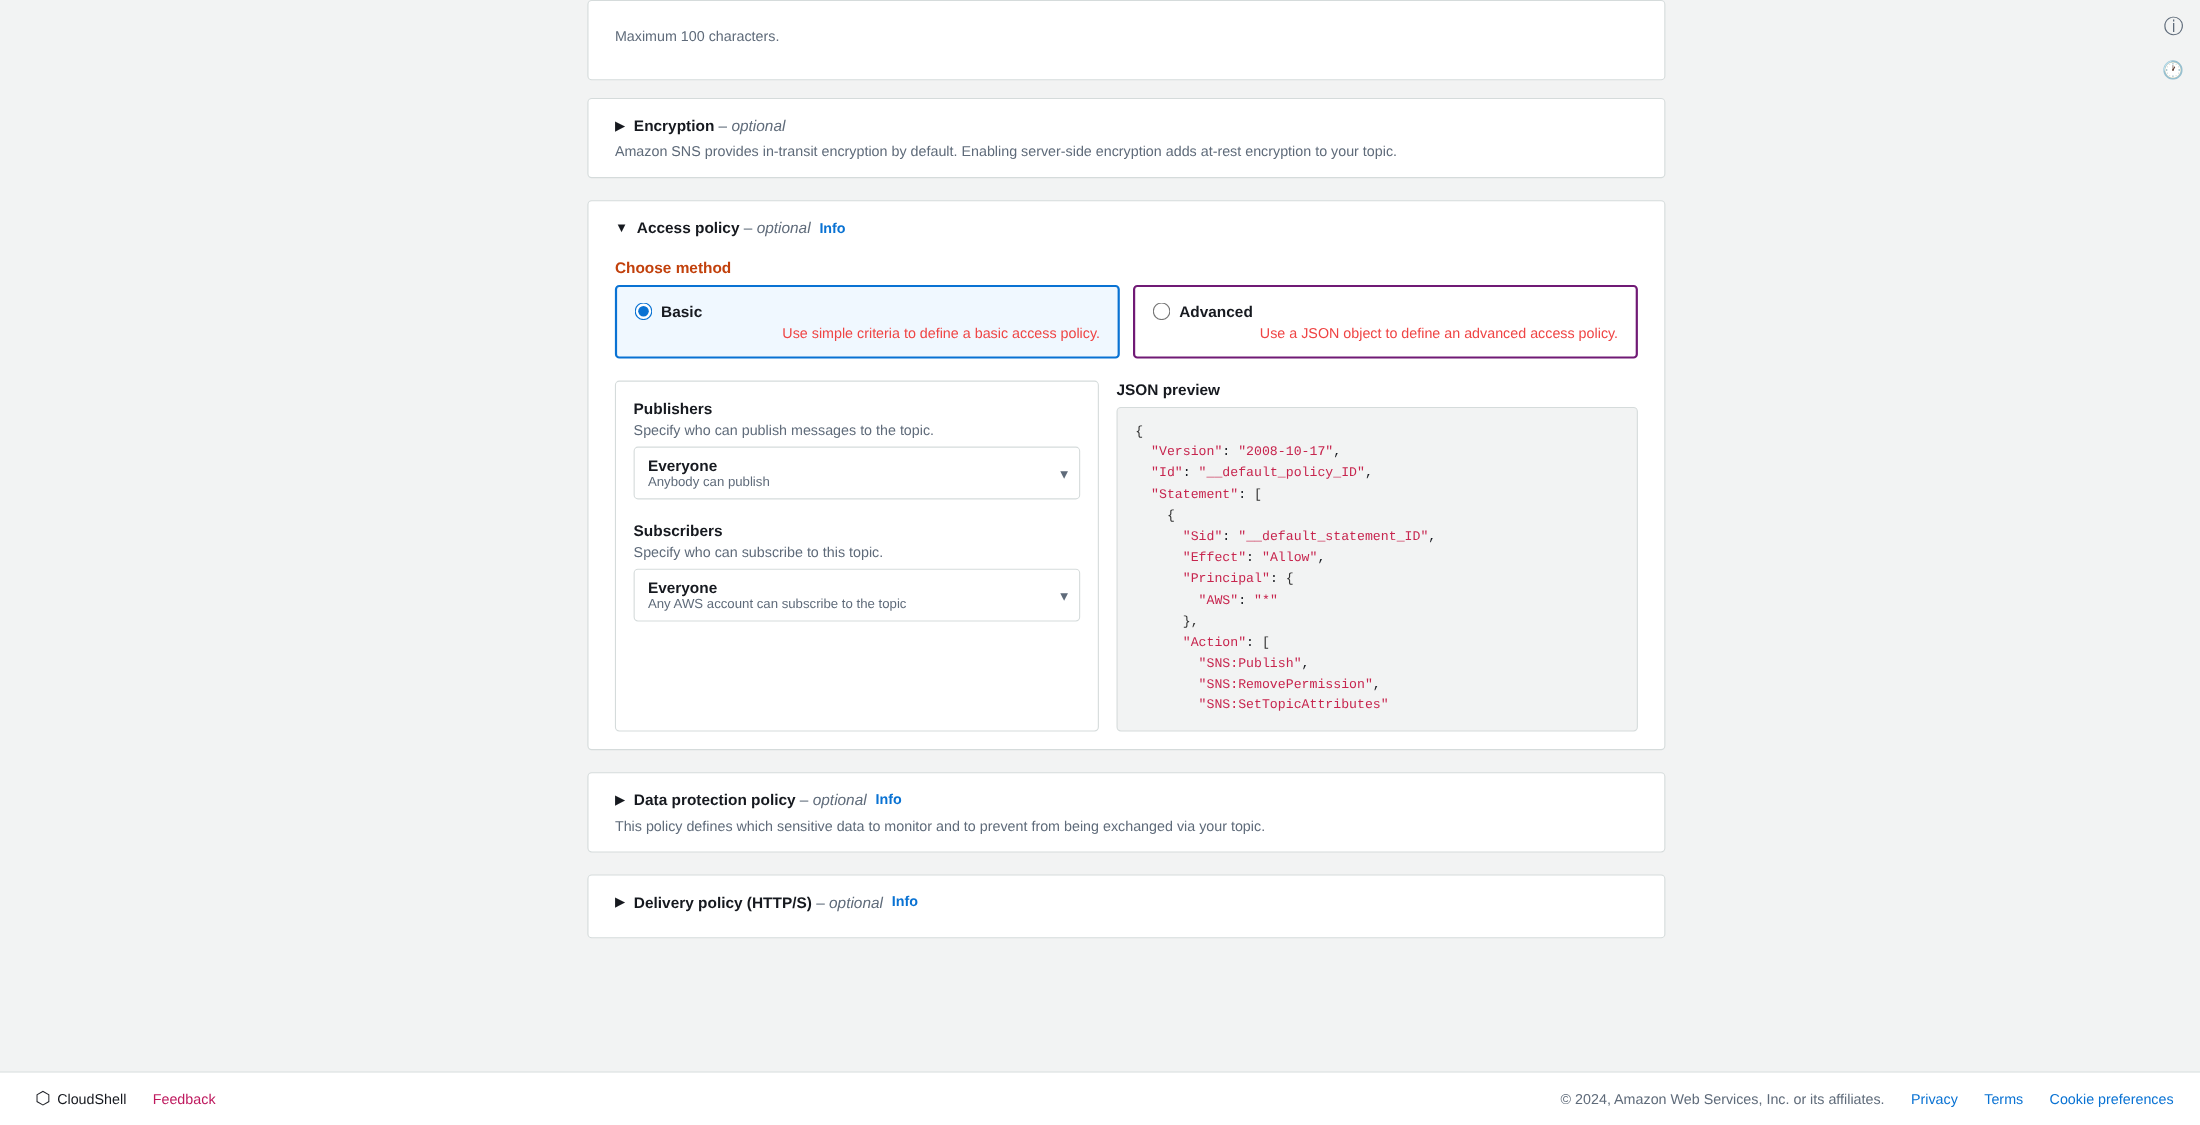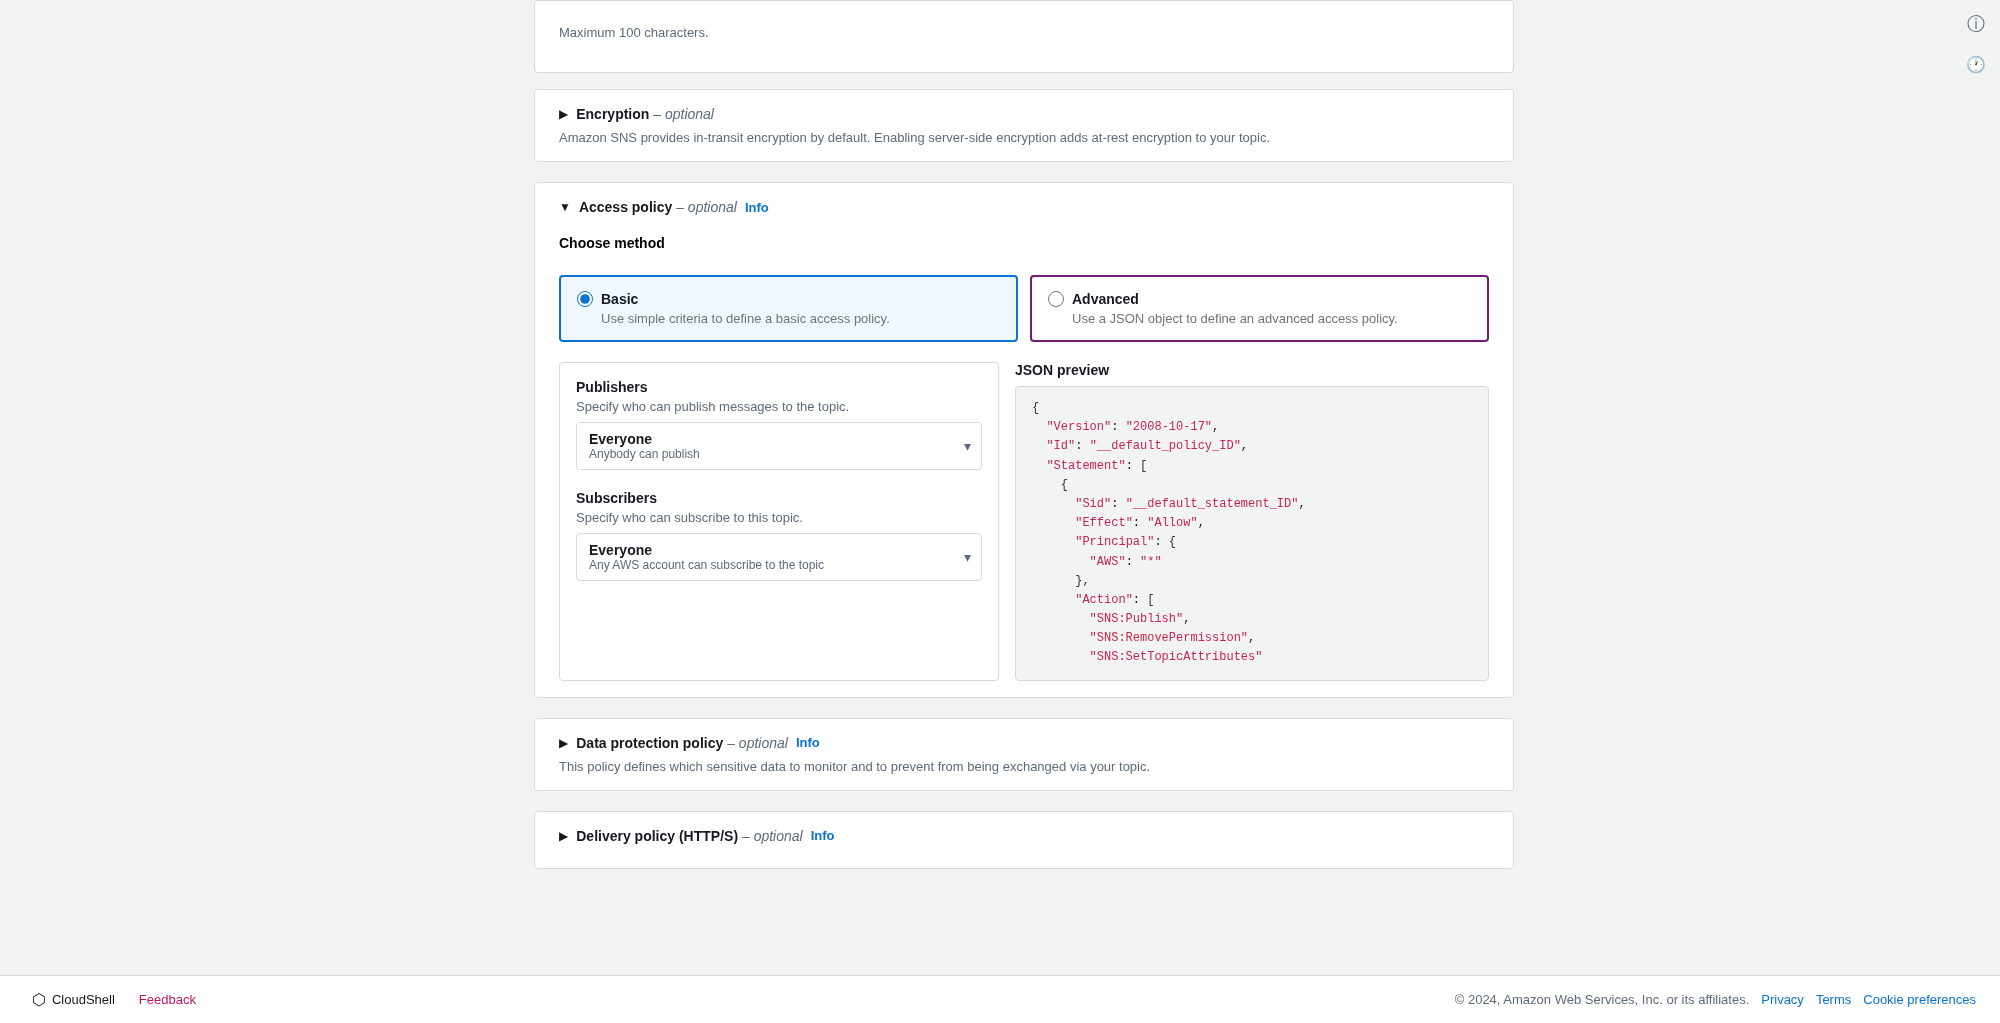--- a/index.html
+++ b/index.html
@@ -54,22 +54,22 @@
       color: #0972d3;
       font-size: 13px;
       cursor: pointer;
       text-decoration: none;
       font-weight: 700;
     }
 
     .choose-method-label {
       font-size: 14px;
       font-weight: 700;
-      margin-bottom: 24px;
-      color: #000000;
+      margin-bottom: 8px;
+      color: #c2410c;
     }
 
     .method-options {
       display: flex;
       gap: 12px;
       margin-bottom: 20px;
     }
 
     .method-option {
       flex: 1;
@@ -99,22 +99,23 @@
     }
 
     .method-option-title {
       font-size: 14px;
       font-weight: 600;
       color: #16191f;
     }
 
     .method-option-desc {
       font-size: 13px;
-      color: #737373;
+      color: #ef4444;
       padding-left: 24px;
+      text-align: right;
     }
 
     
     .policy-content {
       display: flex;
       gap: 16px;
     }
 
     .publishers-subscribers-panel {
       flex: 0 0 440px;
@@ -238,21 +239,21 @@
     .feedback-link {
       font-size: 13px;
       color: #be185d;
       cursor: pointer;
       text-decoration: none;
     }
 
     .footer-right {
       display: flex;
       align-items: flex-end;
-      gap: 12px;
+      gap: 24px;
       font-size: 13px;
       color: #5f6b7a;
       margin-left: 47px;
     }
 
     .footer-right a {
       color: #0972d3;
       text-decoration: none;
       cursor: pointer;
     }

